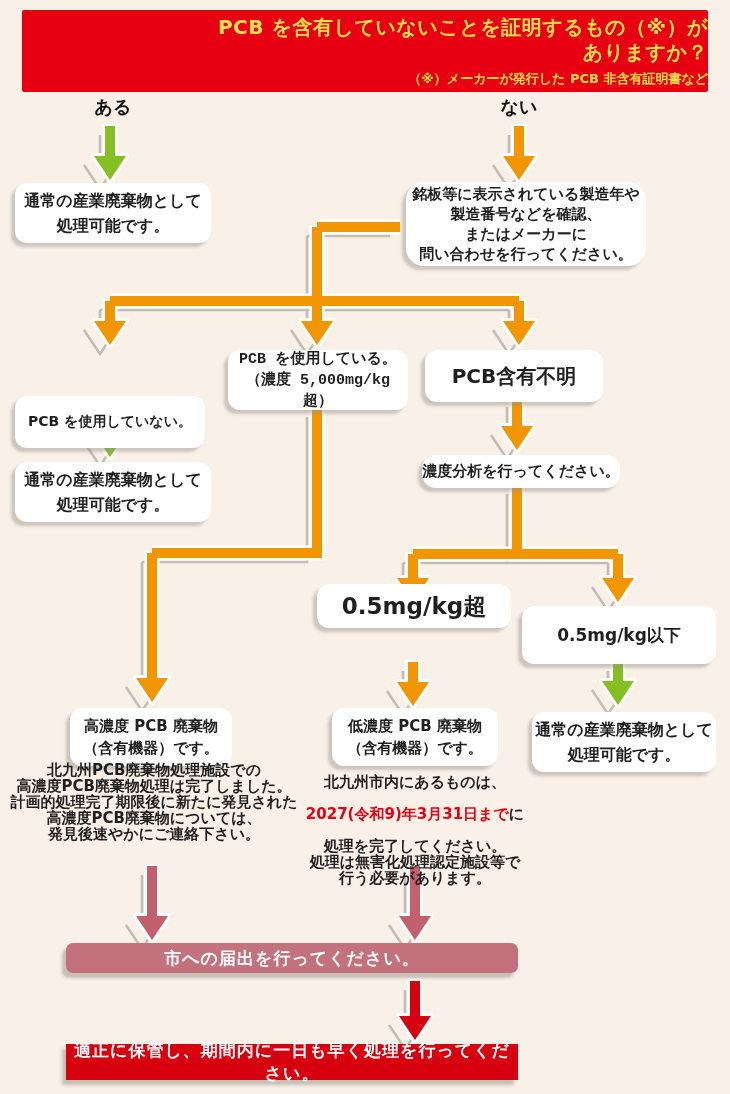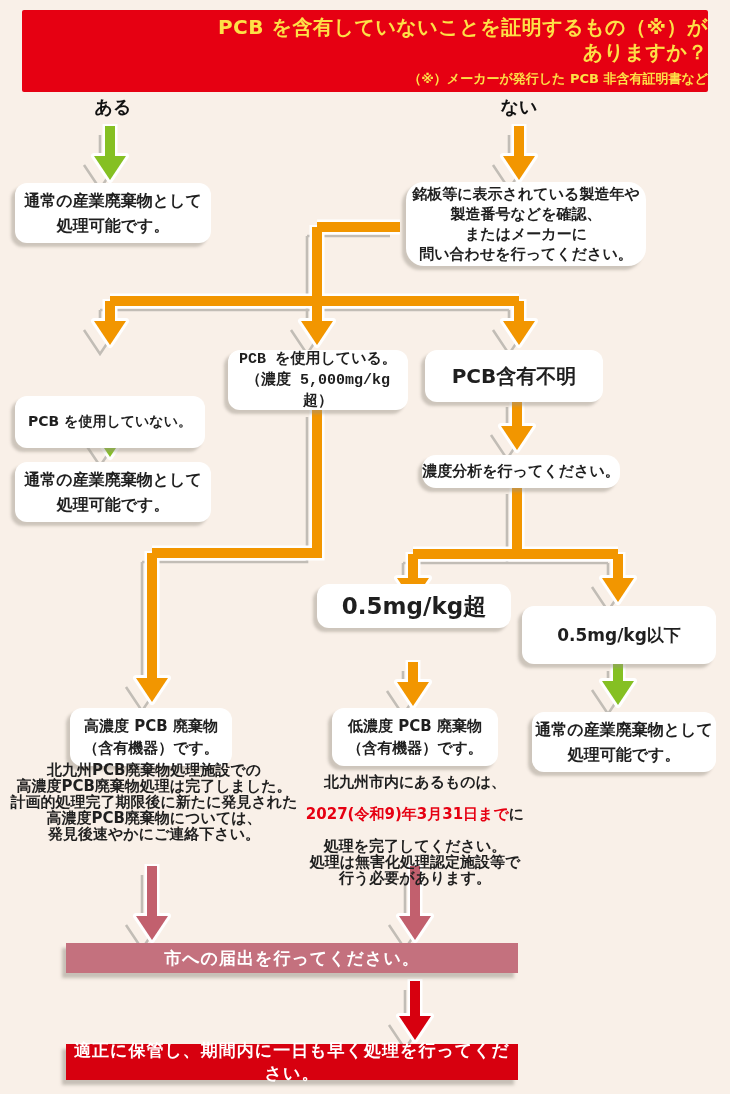--- a/index.html
+++ b/index.html
@@ -197,17 +197,17 @@
 発見後速やかにご連絡下さい。</div>
 
   <div class="abs note" style="left:298px;top:758px;width:234px;">
     <div>北九州市内にあるものは、</div>
     <div><span class="red">2027(令和9)年3月31日まで</span><span>に</span></div>
     <div>処理を完了してください。
 処理は無害化処理認定施設等で
 行う必要があります。</div>
   </div>
 
-  <div class="abs banner" style="left:66px;top:943px;width:452px;height:30px;background:var(--c-roseb);">市への届出を行ってください。</div>
+  <div class="abs banner" style="left:66px;top:943px;width:452px;height:30px;background:var(--c-roseb);border-radius:7px;">市への届出を行ってください。</div>
 
   <div class="abs banner" style="left:66px;top:1044px;width:452px;height:36px;background:var(--c-dred);">適正に保管し、期間内に一日も早く処理を行ってください。</div>
 
 </div>
 
 </body></html>

